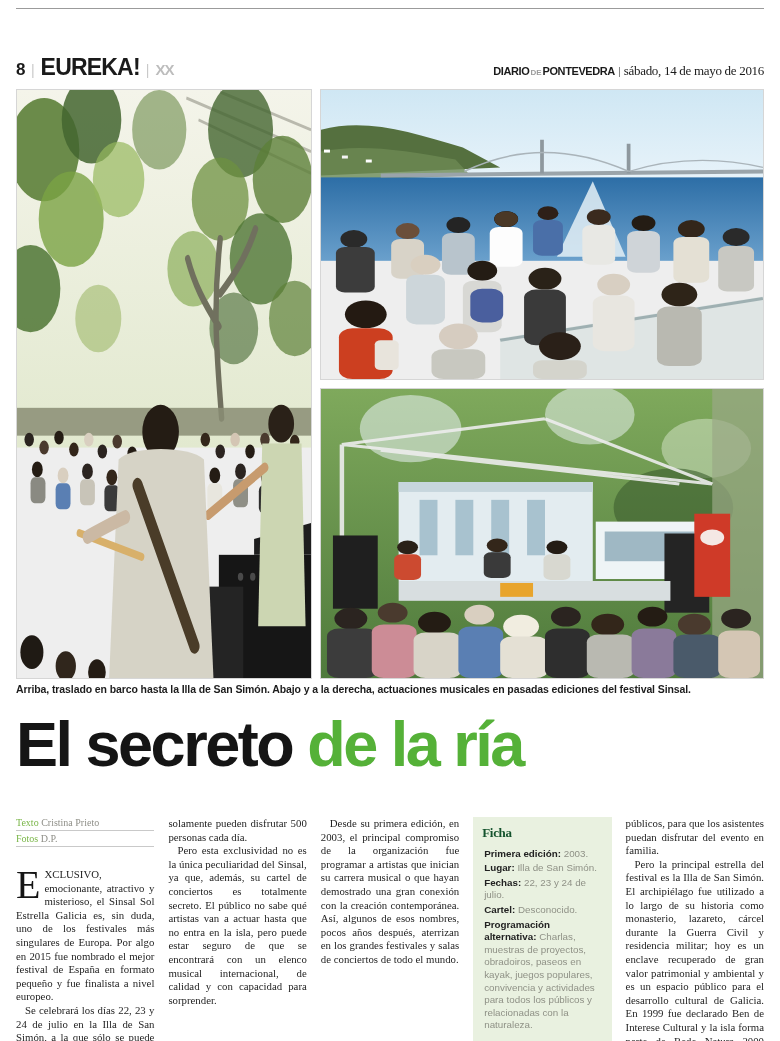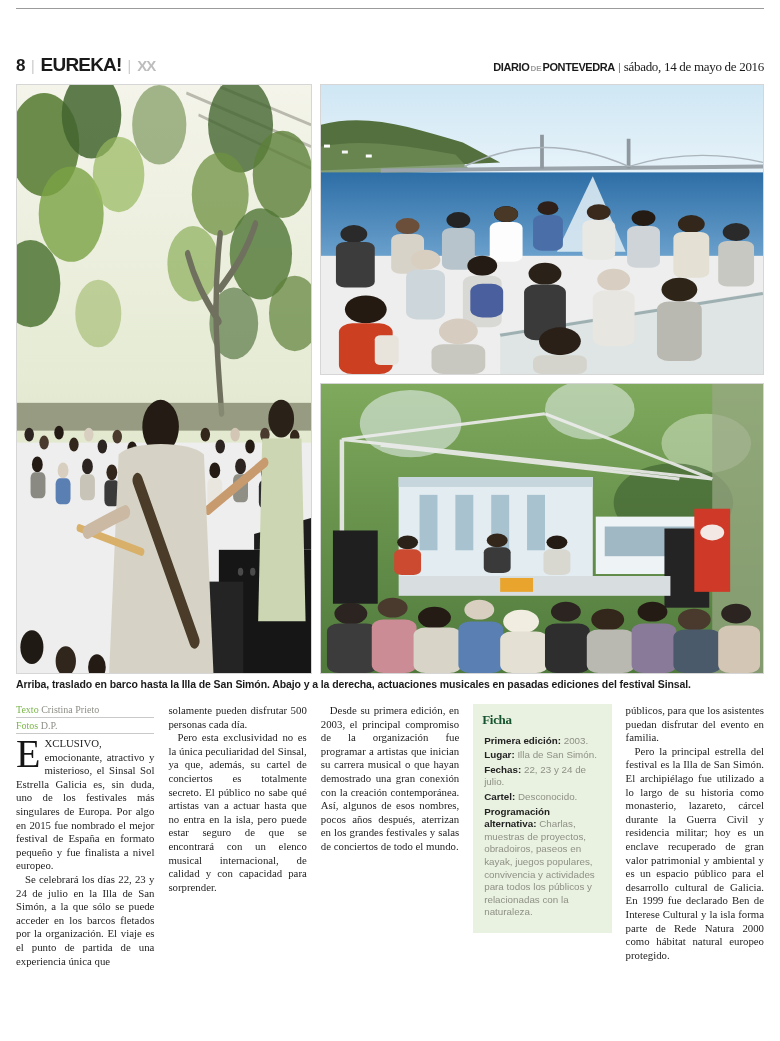--- a/index.html
+++ b/index.html
@@ -3,21 +3,21 @@
 <meta charset="utf-8">
 <style>
   html,body{margin:0;padding:0;background:#ffffff;}
   body{width:780px;height:1041px;overflow:hidden;font-family:"Liberation Sans",sans-serif;color:#1a1a1a;}
   .page{position:relative;width:748px;margin:0 auto;padding-top:8px;}
   
   .topbar{border-top:1px solid #9b9b9b;padding-top:5px;display:flex;justify-content:space-between;align-items:baseline;}
   .tb-left{display:flex;align-items:baseline;gap:6px;}
   .pagenum{font-weight:bold;font-size:17px;letter-spacing:-.5px;}
   .sep{color:#c9c9c9;font-size:14px;}
-  .section{font-weight:bold;font-size:19px;letter-spacing:-.8px;margin-top:40px;}
+  .section{font-weight:bold;font-size:23px;letter-spacing:-.8px;margin-top:40px;}
   .xx{color:#bdbdbd;font-weight:bold;font-size:15px;letter-spacing:-1px;}
   .tb-right{font-size:11px;display:flex;align-items:baseline;}
   .paper-a{font-weight:bold;font-size:11px;letter-spacing:-.4px;}
   .paper-de{color:#9c9c9c;font-size:8px;font-weight:bold;padding:0 1px;margin-top:16px;}
   .bar{color:#777;margin:0 3px;font-weight:normal;}
   .date{font-family:"Liberation Serif",serif;font-size:13px;letter-spacing:-.3px;}
   
   .photos{margin-top:8px;display:grid;grid-template-columns:296px 444px;grid-template-rows:291px 291px;gap:8px;}
   .ph{border:1px solid #d6d6d6;background:#eee;overflow:hidden;position:relative;}
   .ph svg{display:block;width:100%;height:100%;}
@@ -25,21 +25,21 @@
   .caption{margin-top:4px;font-size:10.5px;font-weight:bold;color:#1c1c1c;letter-spacing:-.1px;}
   
   .headline{margin-top:20px;font-size:63px;font-weight:bold;letter-spacing:-2.5px;line-height:.95;color:#151515;}
   .headline .grn{color:#55b138;}
   .deck{margin-top:26px;font-size:19.5px;font-weight:bold;letter-spacing:-.4px;line-height:1.25;color:#333;}
   .deck .grn{color:#4aa834;}
   
   .cols{margin-top:14px;display:grid;grid-template-columns:repeat(5,1fr);column-gap:14px;font-family:"Liberation Serif",serif;font-size:10.8px;line-height:13.6px;text-align:justify;color:#1e1e1e;}
   .cols p{margin:0;}
   .cols p.ind{text-indent:9px;}
-  .byline{font-size:10px;line-height:11px;margin-bottom:3px;font-family:"Liberation Serif",serif;}
+  .byline{font-size:10px;line-height:11px;margin-bottom:21px;font-family:"Liberation Serif",serif;}
   .byline .row{border-bottom:1px solid #c9c9c9;padding-bottom:2px;margin-bottom:2px;}
   .byline .lab{color:#7ab648;}
   .byline .nam{color:#8f8f88;}
   .dropcap{float:left;font-size:40px;line-height:33px;padding-right:4px;font-family:"Liberation Serif",serif;color:#151515;}
   
   .ficha{background:#e9f1e0;padding:9px 9px 12px 9px;font-family:"Liberation Sans",sans-serif;text-align:left;}
   .ficha h3{margin:0 0 8px 0;font-family:"Liberation Serif",serif;font-size:13px;color:#14532d;letter-spacing:-.3px;}
   .frow{font-size:9.8px;line-height:12.6px;margin:2px;}
   .frow b{color:#222;}
   .frow .val{color:#8f9186;}
@@ -280,20 +280,21 @@
           <rect x="208" y="242" width="30" height="50" rx="8" fill="#8a7a9a"></rect>
           <rect x="236" y="248" width="32" height="44" rx="8" fill="#4a5a6a"></rect>
           <rect x="266" y="244" width="28" height="48" rx="8" fill="#d4c6b4"></rect>
         </g>
       </svg>
     </div>
   </div>
 
   <div class="caption">Arriba, traslado en barco hasta la Illa de San Simón. Abajo y a la derecha, actuaciones musicales en pasadas ediciones del festival Sinsal.</div>
 
+  <h1 class="headline"><span>El secreto</span><span class="grn"> de la ría</span></h1>
 
 
   <div class="cols">
 
     <div>
       <div class="byline">
         <div class="row"><span class="lab">Texto</span><span class="nam"> Cristina Prieto</span></div>
         <div class="row"><span class="lab">Fotos</span><span class="nam"> D.P.</span></div>
       </div>
       <p><span class="dropcap">E</span><span>XCLUSIVO, emocionante, atractivo y misterioso, el Sinsal Sol Estrella Galicia es, sin duda, uno de los festivales más singulares de Europa. Por algo en 2015 fue nombrado el mejor festival de España en formato pequeño y fue finalista a nivel europeo.</span></p>

